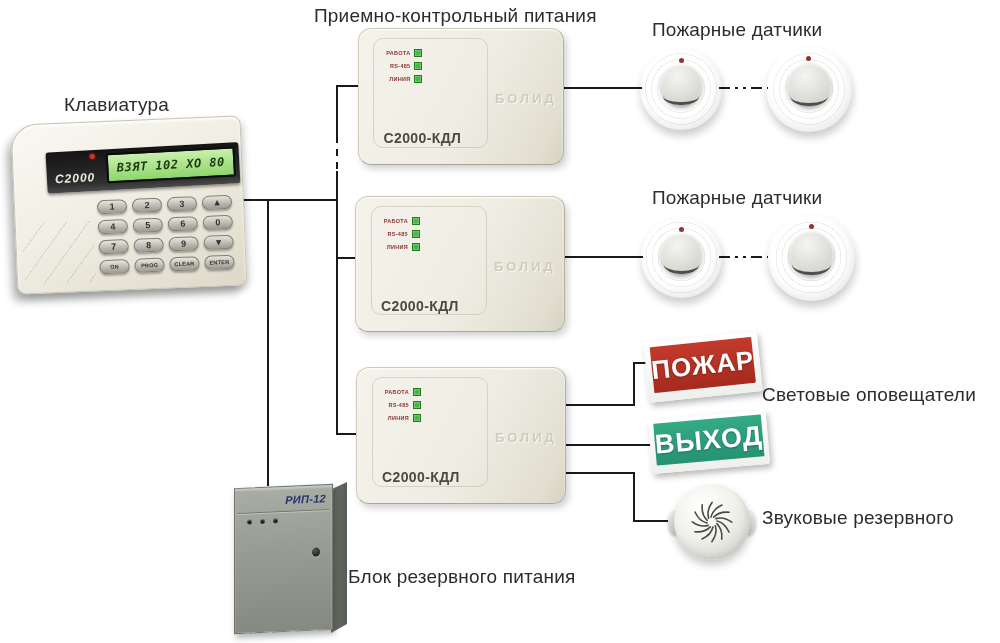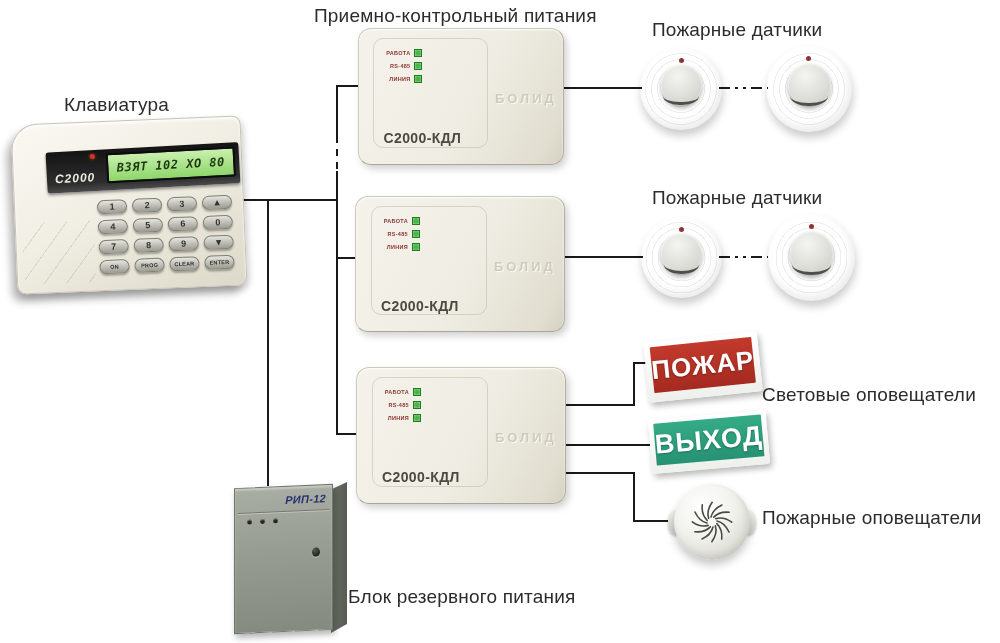--- a/index.html
+++ b/index.html
@@ -113,22 +113,22 @@
 </head>
 <body>
 
 <div class="stage">
 
   <div class="lbl" style="left:64px;top:94px;">Клавиатура</div>
   <div class="lbl" style="left:314px;top:5px;">Приемно-контрольный питания</div>
   <div class="lbl" style="left:652px;top:19px;">Пожарные датчики</div>
   <div class="lbl" style="left:652px;top:187px;">Пожарные датчики</div>
   <div class="lbl" style="left:762px;top:384px;">Световые оповещатели</div>
-  <div class="lbl" style="left:762px;top:507px;">Пожарные оповещатели</div>
-  <div class="lbl" style="left:348px;top:566px;margin-top:20px;">Блок резервного питания</div>
+  <div class="lbl" style="left:762px;top:507px;">Звуковые резервного</div>
+  <div class="lbl" style="left:348px;top:566px;">Блок резервного питания</div>
 
   <div class="wire" style="left:242px;top:199px;width:95px;height:2px;"></div>
   <div class="wire" style="left:336px;top:85px;width:2px;height:51px;"></div>
   <div class="wire dash-v" style="left:336px;top:136px;width:2px;height:35px;"></div>
   <div class="wire" style="left:336px;top:171px;width:2px;height:264px;"></div>
   <div class="wire" style="left:336px;top:85px;width:27px;height:2px;"></div>
   <div class="wire" style="left:336px;top:257px;width:22px;height:2px;"></div>
   <div class="wire" style="left:336px;top:433px;width:23px;height:2px;"></div>
   <div class="wire" style="left:267px;top:199px;width:2px;height:287px;"></div>
   <div class="wire" style="left:562px;top:87px;width:80px;height:2px;"></div>

